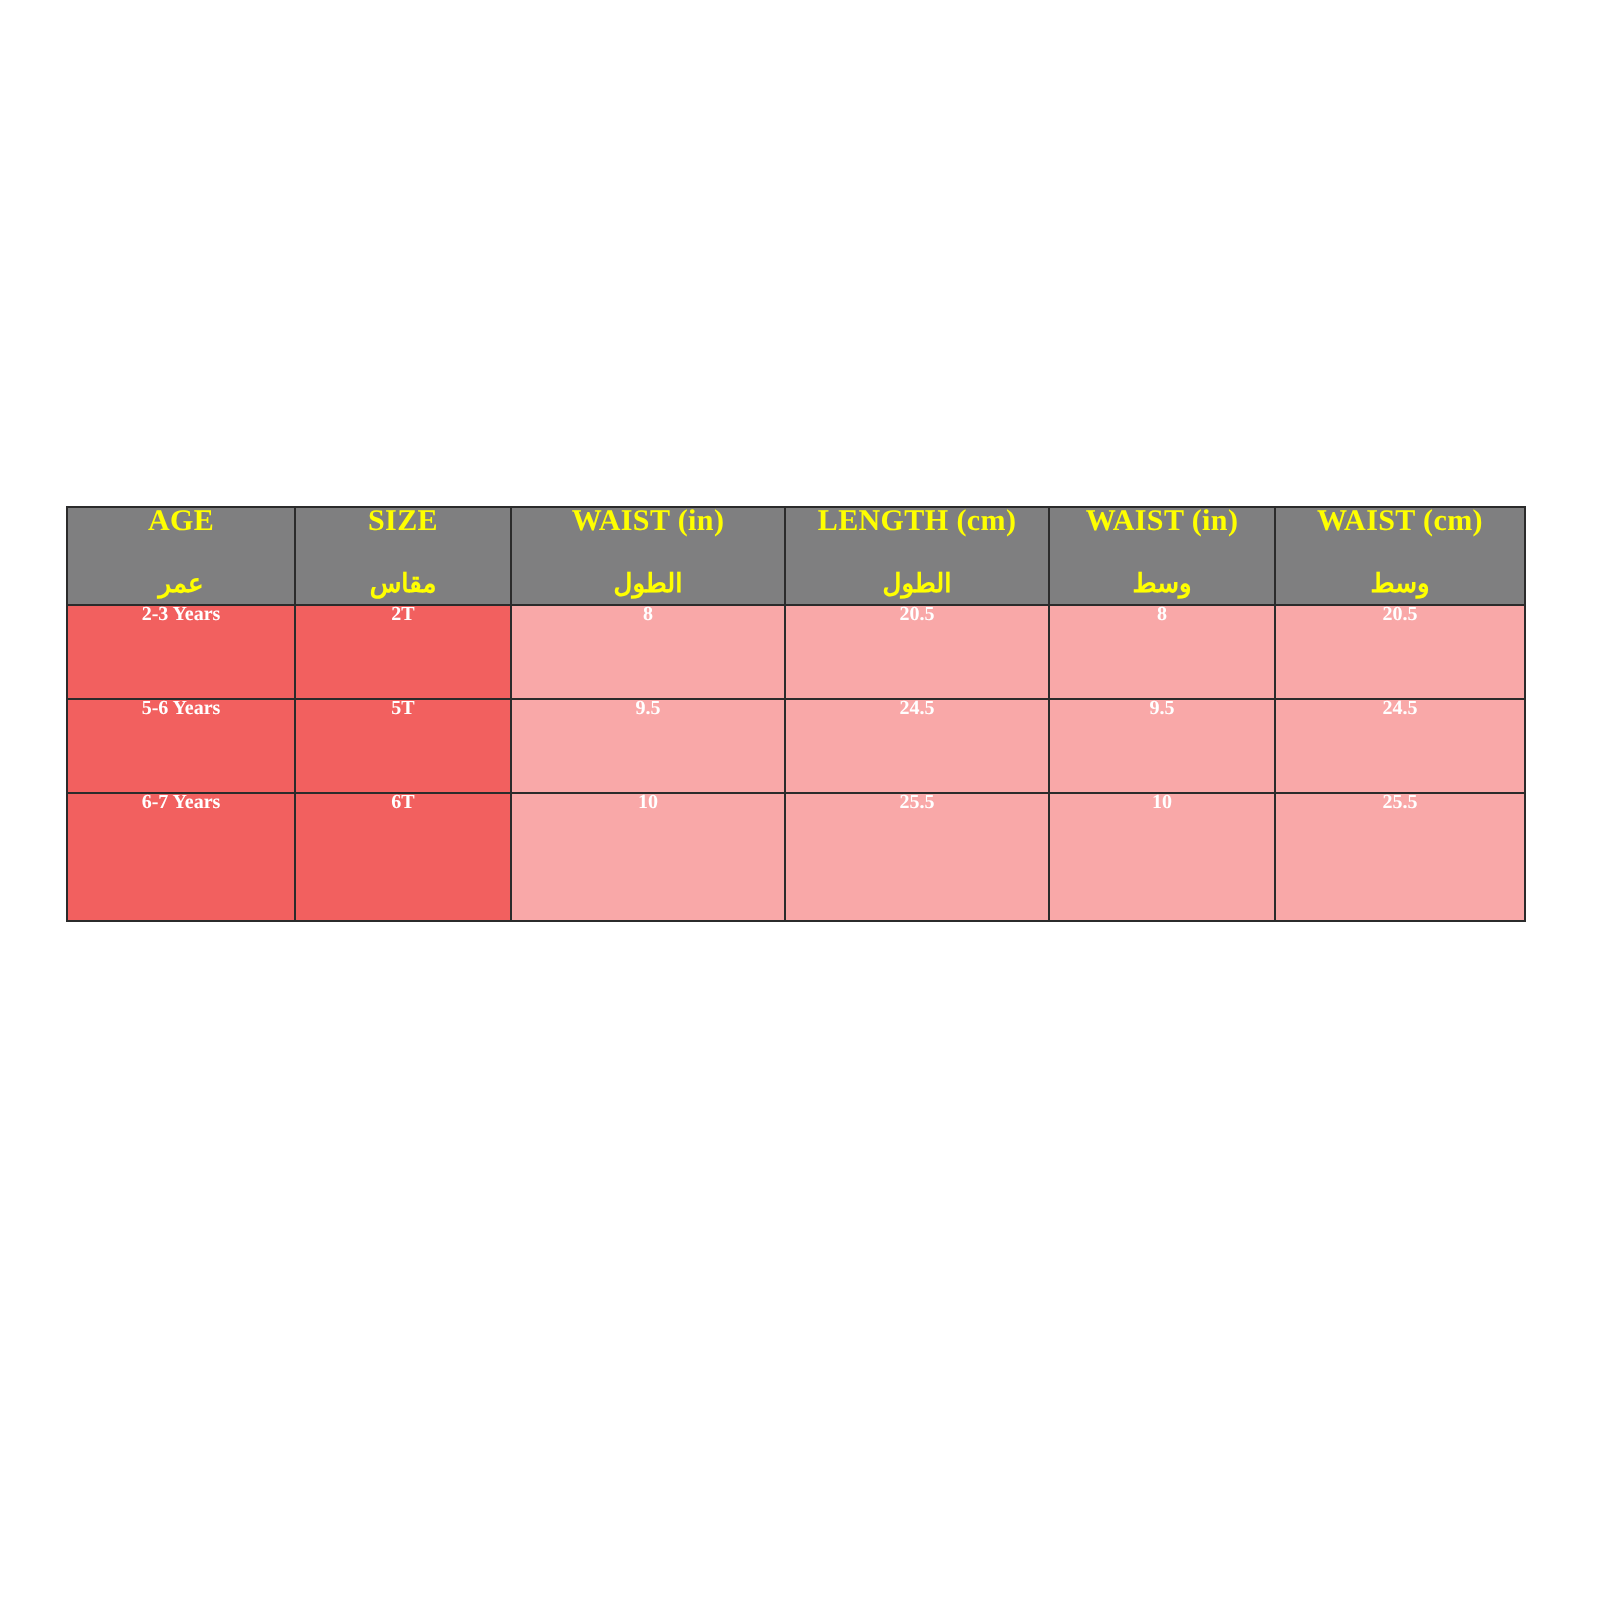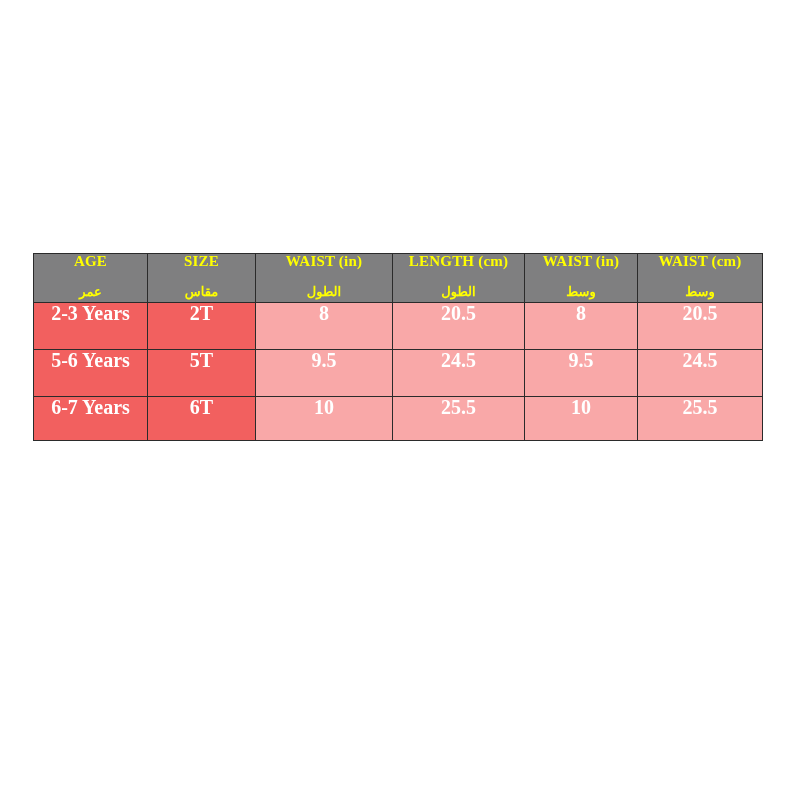--- a/index.html
+++ b/index.html
@@ -69,26 +69,26 @@
     display: block;
     font-size: 13px;
     direction: rtl;
     unicode-bidi: bidi-override;
     margin-top: 15px;
     white-space: nowrap;
   }
 
   
   tbody tr { height: 47px; }
-  tbody tr:last-child { height: 44px; }
+  tbody tr:last-child { height: 64px; }
 
   tbody td {
     color: #ffffff;
     font-weight: bold;
-    font-size: 20px;
+    font-size: 10px;
     padding-top: 6px;
     line-height: 1;
     white-space: nowrap;
     margin-top: 37px;
   }
 
   td.cell-primary { background: #f2605f; }
   td.cell-soft    { background: #f9a8a8; }
 </style>
 </head>

